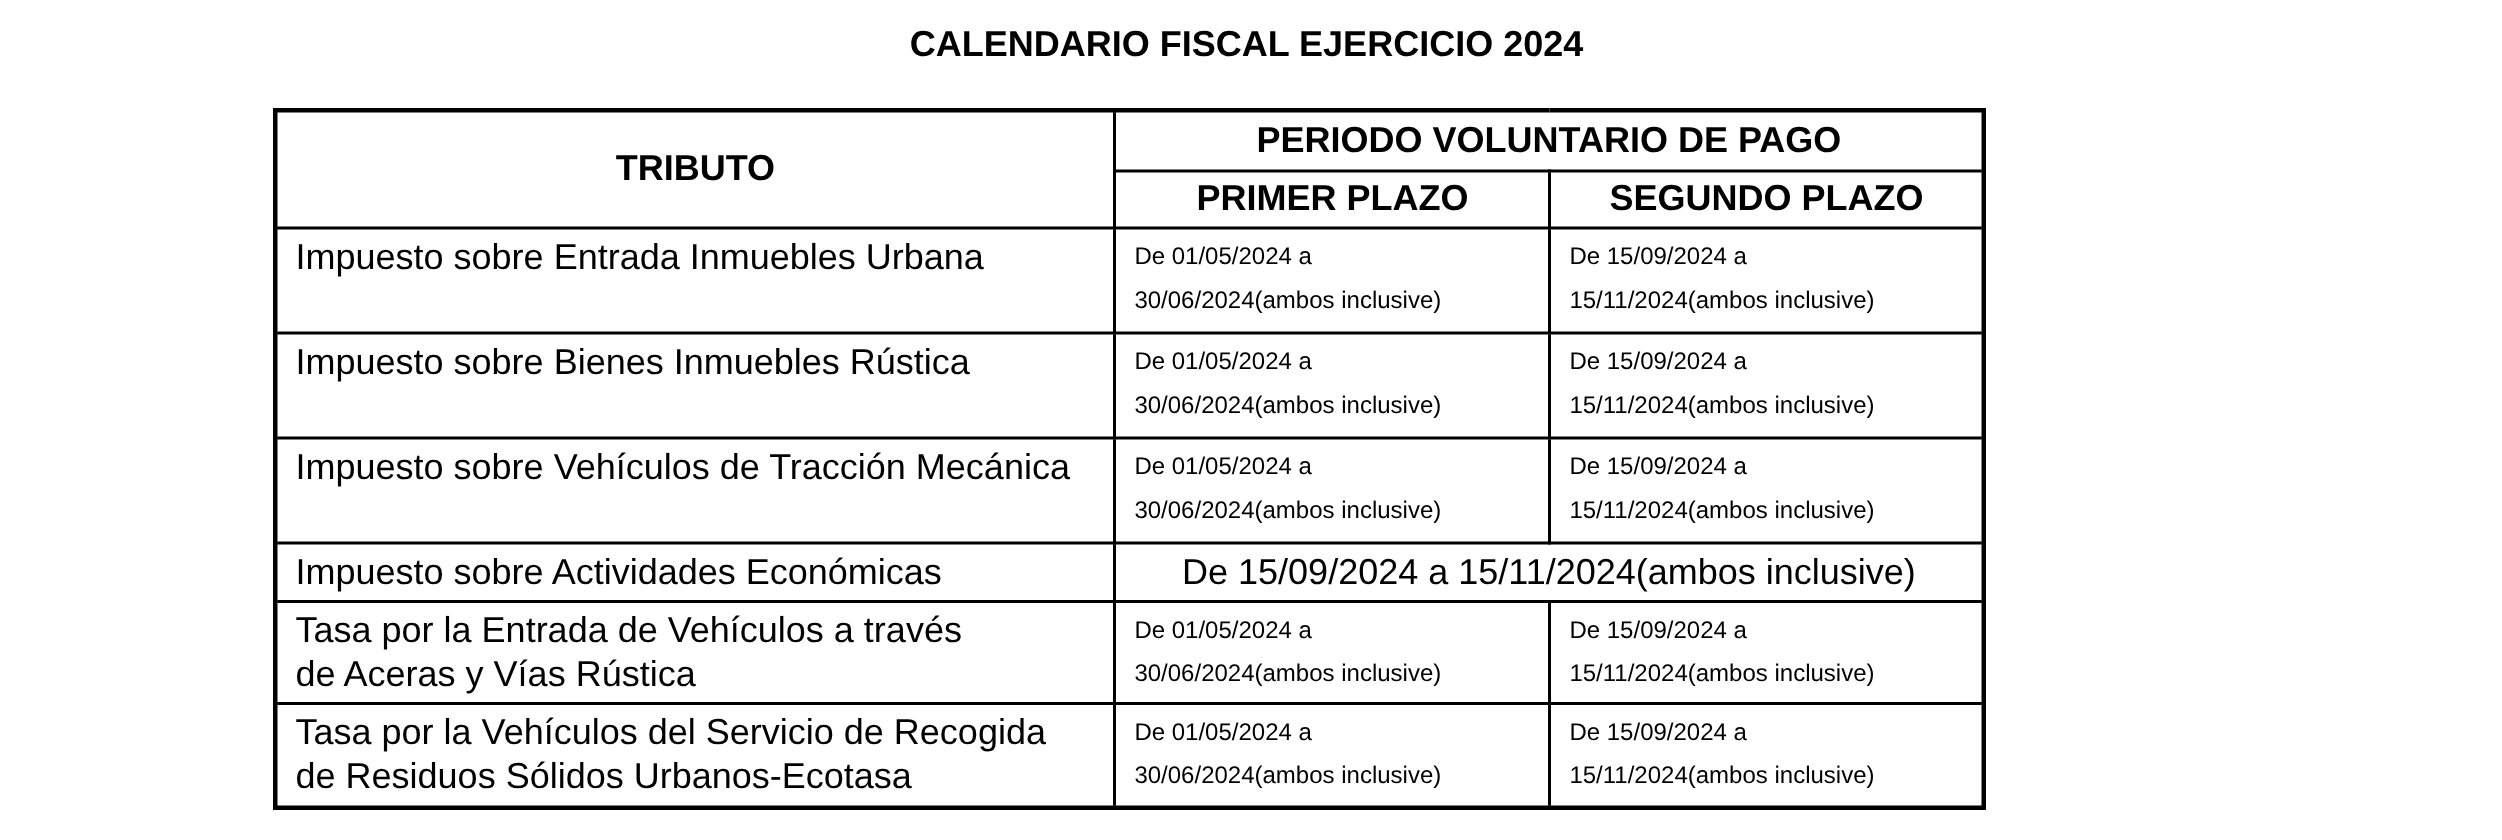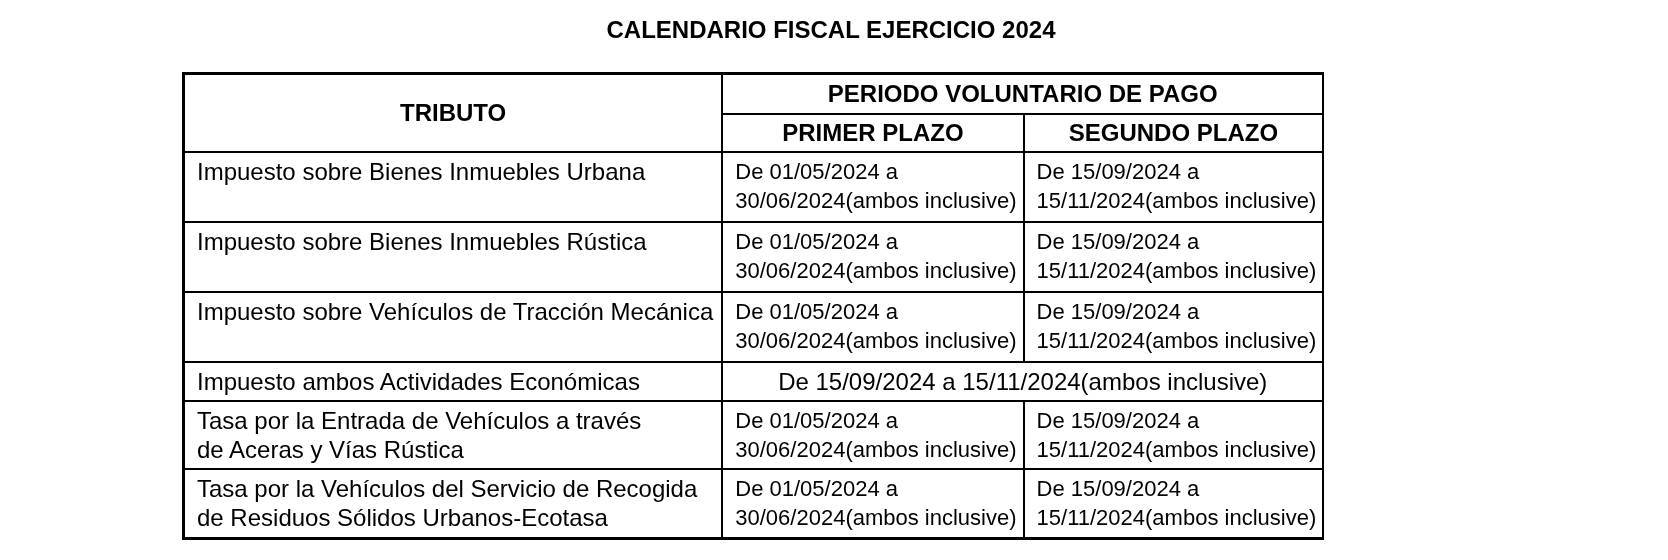--- a/index.html
+++ b/index.html
@@ -62,21 +62,21 @@
   td.cell-tributo {
     vertical-align: top;
     padding: 4px 8px 0 12px;
     font-size: 24px;
     line-height: 29px;
     white-space: nowrap;
   }
   td.cell-plazo {
     vertical-align: top;
     padding: 4px 6px 0 12px;
-    font-size: 22px;
+    font-size: 16px;
     line-height: 29px;
     white-space: nowrap;
   }
   td.cell-merged {
     text-align: center;
     vertical-align: middle;
     font-size: 24px;
     line-height: 29px;
     white-space: nowrap;
     padding: 4px;
@@ -102,21 +102,21 @@
       <th rowspan="2">TRIBUTO</th>
       <th colspan="2">PERIODO VOLUNTARIO DE PAGO</th>
     </tr>
     <tr class="hrow2">
       <th>PRIMER PLAZO</th>
       <th>SEGUNDO PLAZO</th>
     </tr>
 
     <tr class="r70">
       <td class="cell-tributo">
-        <span class="line">Impuesto sobre Bienes Inmuebles Urbana</span>
+        <span class="line">Impuesto sobre Entrada Inmuebles Urbana</span>
       </td>
       <td class="cell-plazo">
         <span class="line">De 01/05/2024 a</span>
         <span class="line">30/06/2024(ambos inclusive)</span>
       </td>
       <td class="cell-plazo">
         <span class="line">De 15/09/2024 a</span>
         <span class="line">15/11/2024(ambos inclusive)</span>
       </td>
     </tr>
@@ -144,21 +144,21 @@
         <span class="line">30/06/2024(ambos inclusive)</span>
       </td>
       <td class="cell-plazo">
         <span class="line">De 15/09/2024 a</span>
         <span class="line">15/11/2024(ambos inclusive)</span>
       </td>
     </tr>
 
     <tr class="r37">
       <td class="cell-tributo">
-        <span class="line">Impuesto ambos Actividades Económicas</span>
+        <span class="line">Impuesto sobre Actividades Económicas</span>
       </td>
       <td class="cell-merged" colspan="2">De 15/09/2024 a 15/11/2024(ambos inclusive)</td>
     </tr>
 
     <tr class="r68">
       <td class="cell-tributo">
         <span class="line">Tasa por la Entrada de Vehículos a través</span>
         <span class="line">de Aceras y Vías Rústica</span>
       </td>
       <td class="cell-plazo">

